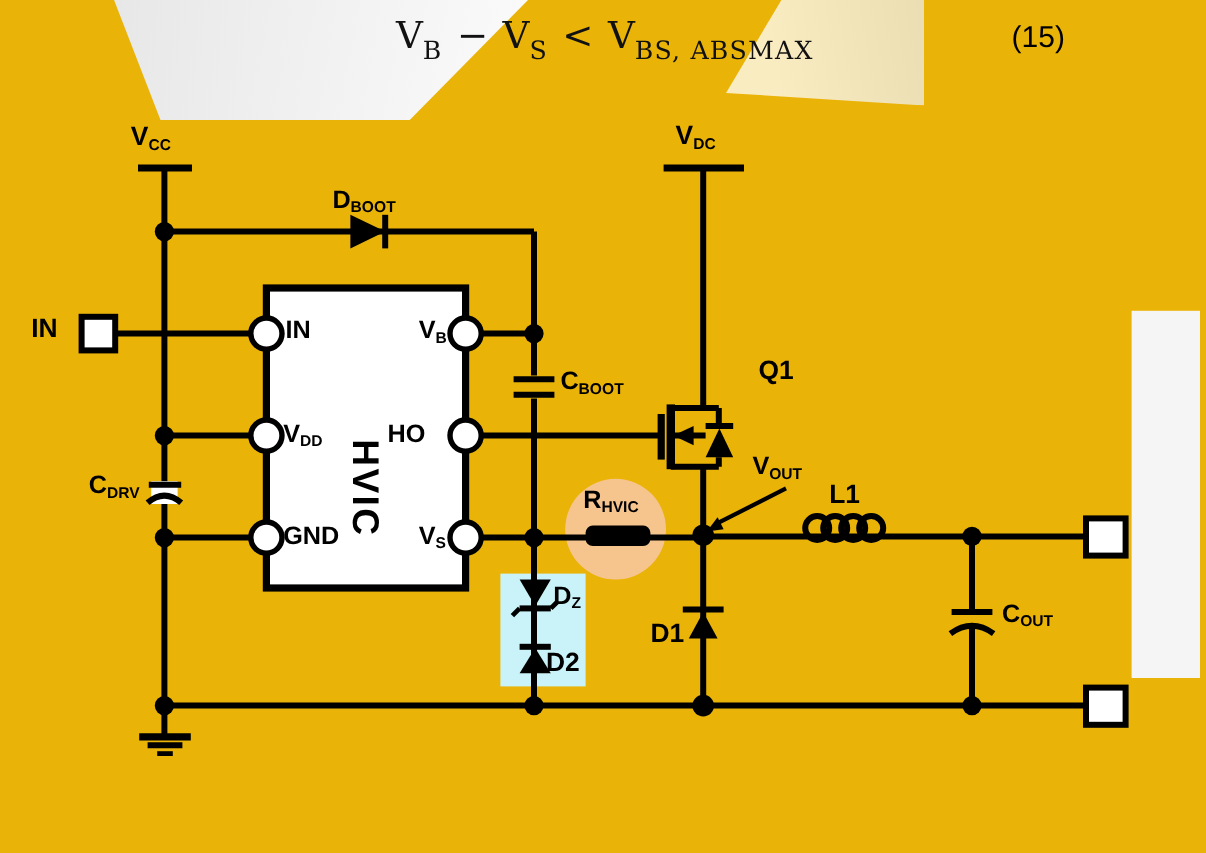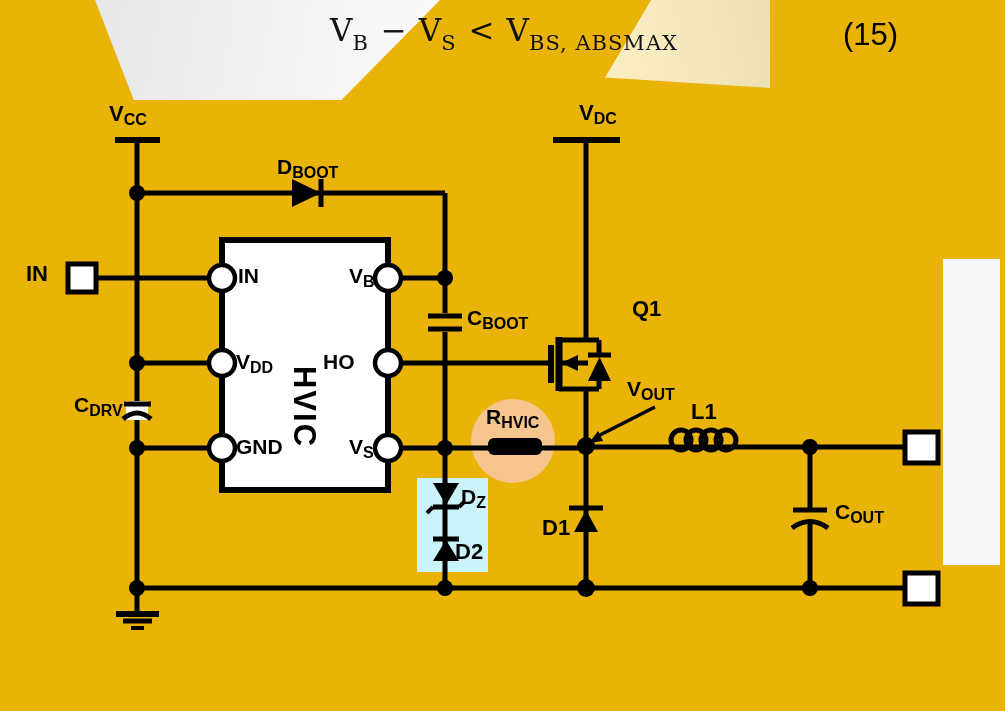--- a/index.html
+++ b/index.html
@@ -8,29 +8,29 @@
   .artifact{position:absolute;pointer-events:none;}
   #art-topleft{left:88px;top:0;width:352px;height:100px;
      background:linear-gradient(100deg,#e7e7e7 0%,#f0f0f0 45%,#fbfbfb 100%);
      clip-path:polygon(2% 0,100% 0,72% 100%,13% 100%);}
   #art-topmid{left:605px;top:0;width:165px;height:88px;opacity:.75;
      background:linear-gradient(260deg,#ececec 0%,#ffffff 75%);
      clip-path:polygon(28% 0,100% 0,100% 100%,0 88%);}
   #art-right{left:943px;top:259px;width:57px;height:306px;background:#f5f5f5;}
   svg{position:absolute;left:0;top:0;}
   .lbl{position:absolute;font-weight:bold;font-size:21px;color:#000;white-space:nowrap;line-height:1;}
-  .lbl .sub{font-size:16px;position:relative;top:4px;letter-spacing:0;}
+  .lbl .sub{font-size:13px;position:relative;top:4px;letter-spacing:0;}
   .big{font-size:22px;}
   #hvic-name{position:absolute;left:244px;top:389px;width:120px;height:36px;text-align:center;
      transform:rotate(90deg);font-weight:bold;font-size:31px;letter-spacing:2px;line-height:36px;}
   #formula{position:absolute;left:330px;top:12px;font-family:"DejaVu Serif","Liberation Serif",serif;
      font-size:31px;color:#111;white-space:nowrap;}
   #formula .fs{font-size:21px;position:relative;top:9px;letter-spacing:1px;}
   #formula .fop{margin:0 12px;}
-  #eq-number{position:absolute;left:843px;top:17px;font-size:31px;color:#000;}
+  #eq-number{position:absolute;left:843px;top:17px;font-size:25px;color:#000;}
   #caption{position:absolute;left:222px;top:659px;font-size:33px;font-weight:bold;
      letter-spacing:3px;color:#000;white-space:nowrap;}
   #watermark{position:absolute;left:801px;top:664px;font-size:30px;color:#2121E8;white-space:nowrap;}
 </style>
 </head>
 <body>
 
 <div id="page">
 
   <div id="art-topleft" class="artifact"></div>
@@ -161,21 +161,21 @@
       <circle cx="810" cy="588" r="8"></circle>
     </g>
   </svg>
 
   <div id="formula">
     <span>V</span><span class="fs">B</span><span class="fop">−</span><span>V</span><span class="fs">S</span><span class="fop">&lt;</span><span>V</span><span class="fs">BS, ABSMAX</span>
   </div>
   <div id="eq-number">(15)</div>
 
   <div class="lbl big" style="left:109px;top:103px"><span>V</span><span class="sub">CC</span></div>
-  <div class="lbl big" style="left:579px;top:102px"><span>V</span><span class="sub">DC</span></div>
+  <div class="lbl big" style="left:563px;top:102px"><span>V</span><span class="sub">DC</span></div>
   <div class="lbl" style="left:277px;top:156px"><span>D</span><span class="sub">BOOT</span></div>
   <div class="lbl big" style="left:26px;top:263px">IN</div>
   <div class="lbl" style="left:74px;top:394px"><span>C</span><span class="sub">DRV</span></div>
   <div class="lbl" style="left:467px;top:307px"><span>C</span><span class="sub">BOOT</span></div>
   <div class="lbl big" style="left:632px;top:298px">Q1</div>
   <div class="lbl" style="left:486px;top:406px"><span>R</span><span class="sub">HVIC</span></div>
   <div class="lbl" style="left:627px;top:378px"><span>V</span><span class="sub">OUT</span></div>
   <div class="lbl big" style="left:691px;top:401px">L1</div>
   <div class="lbl big" style="left:542px;top:517px">D1</div>
   <div class="lbl" style="left:461px;top:486px"><span>D</span><span class="sub">Z</span></div>

